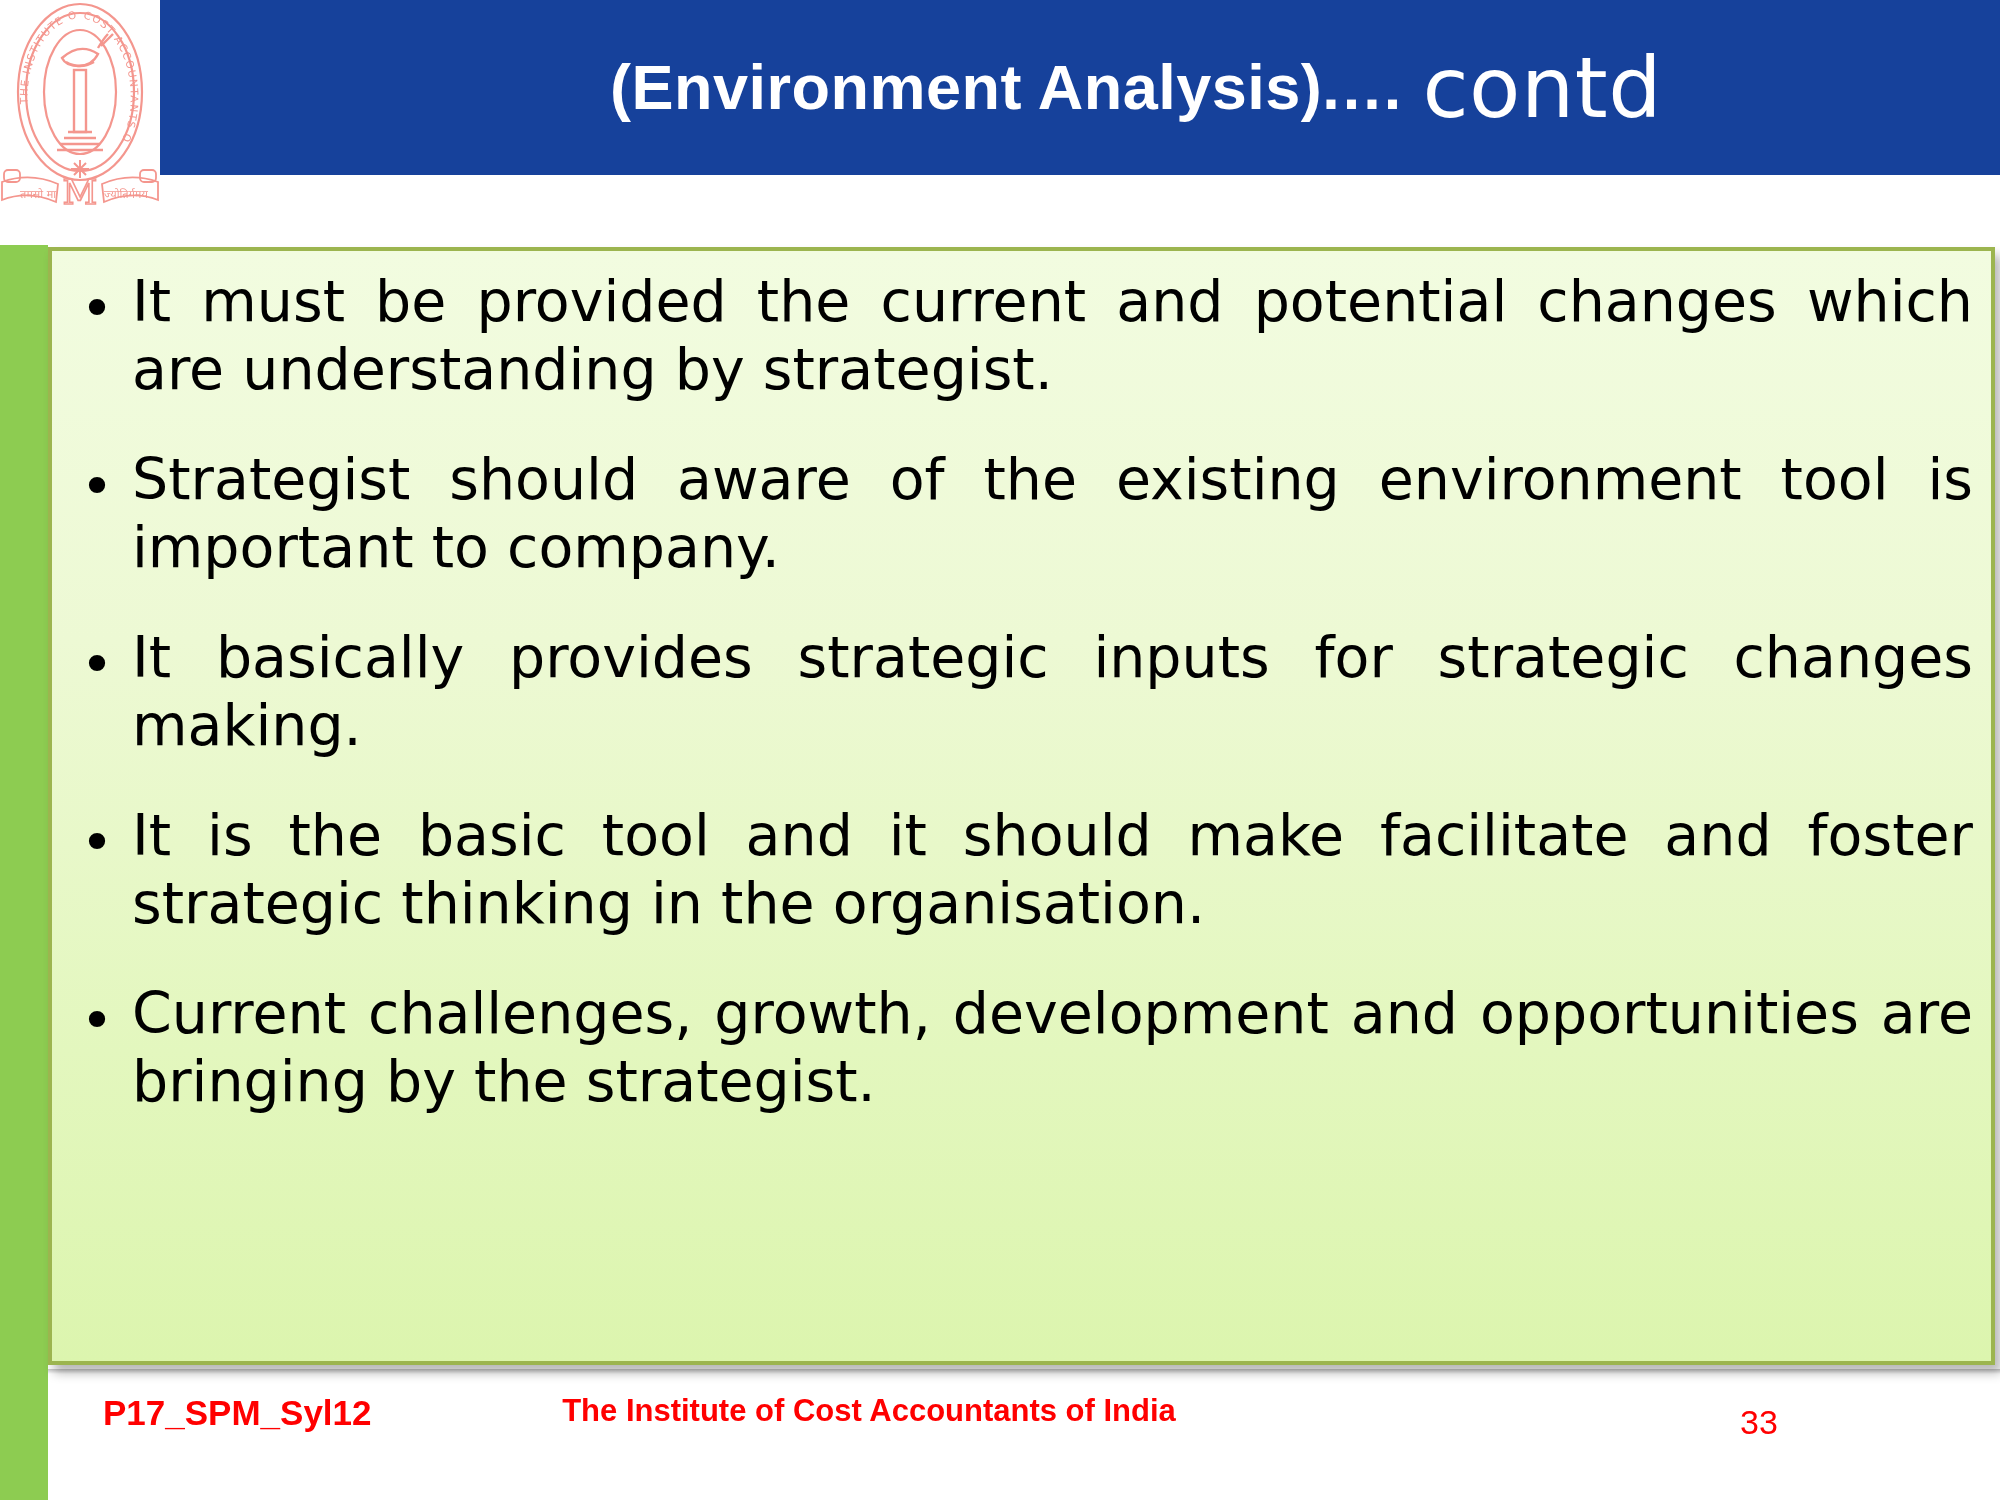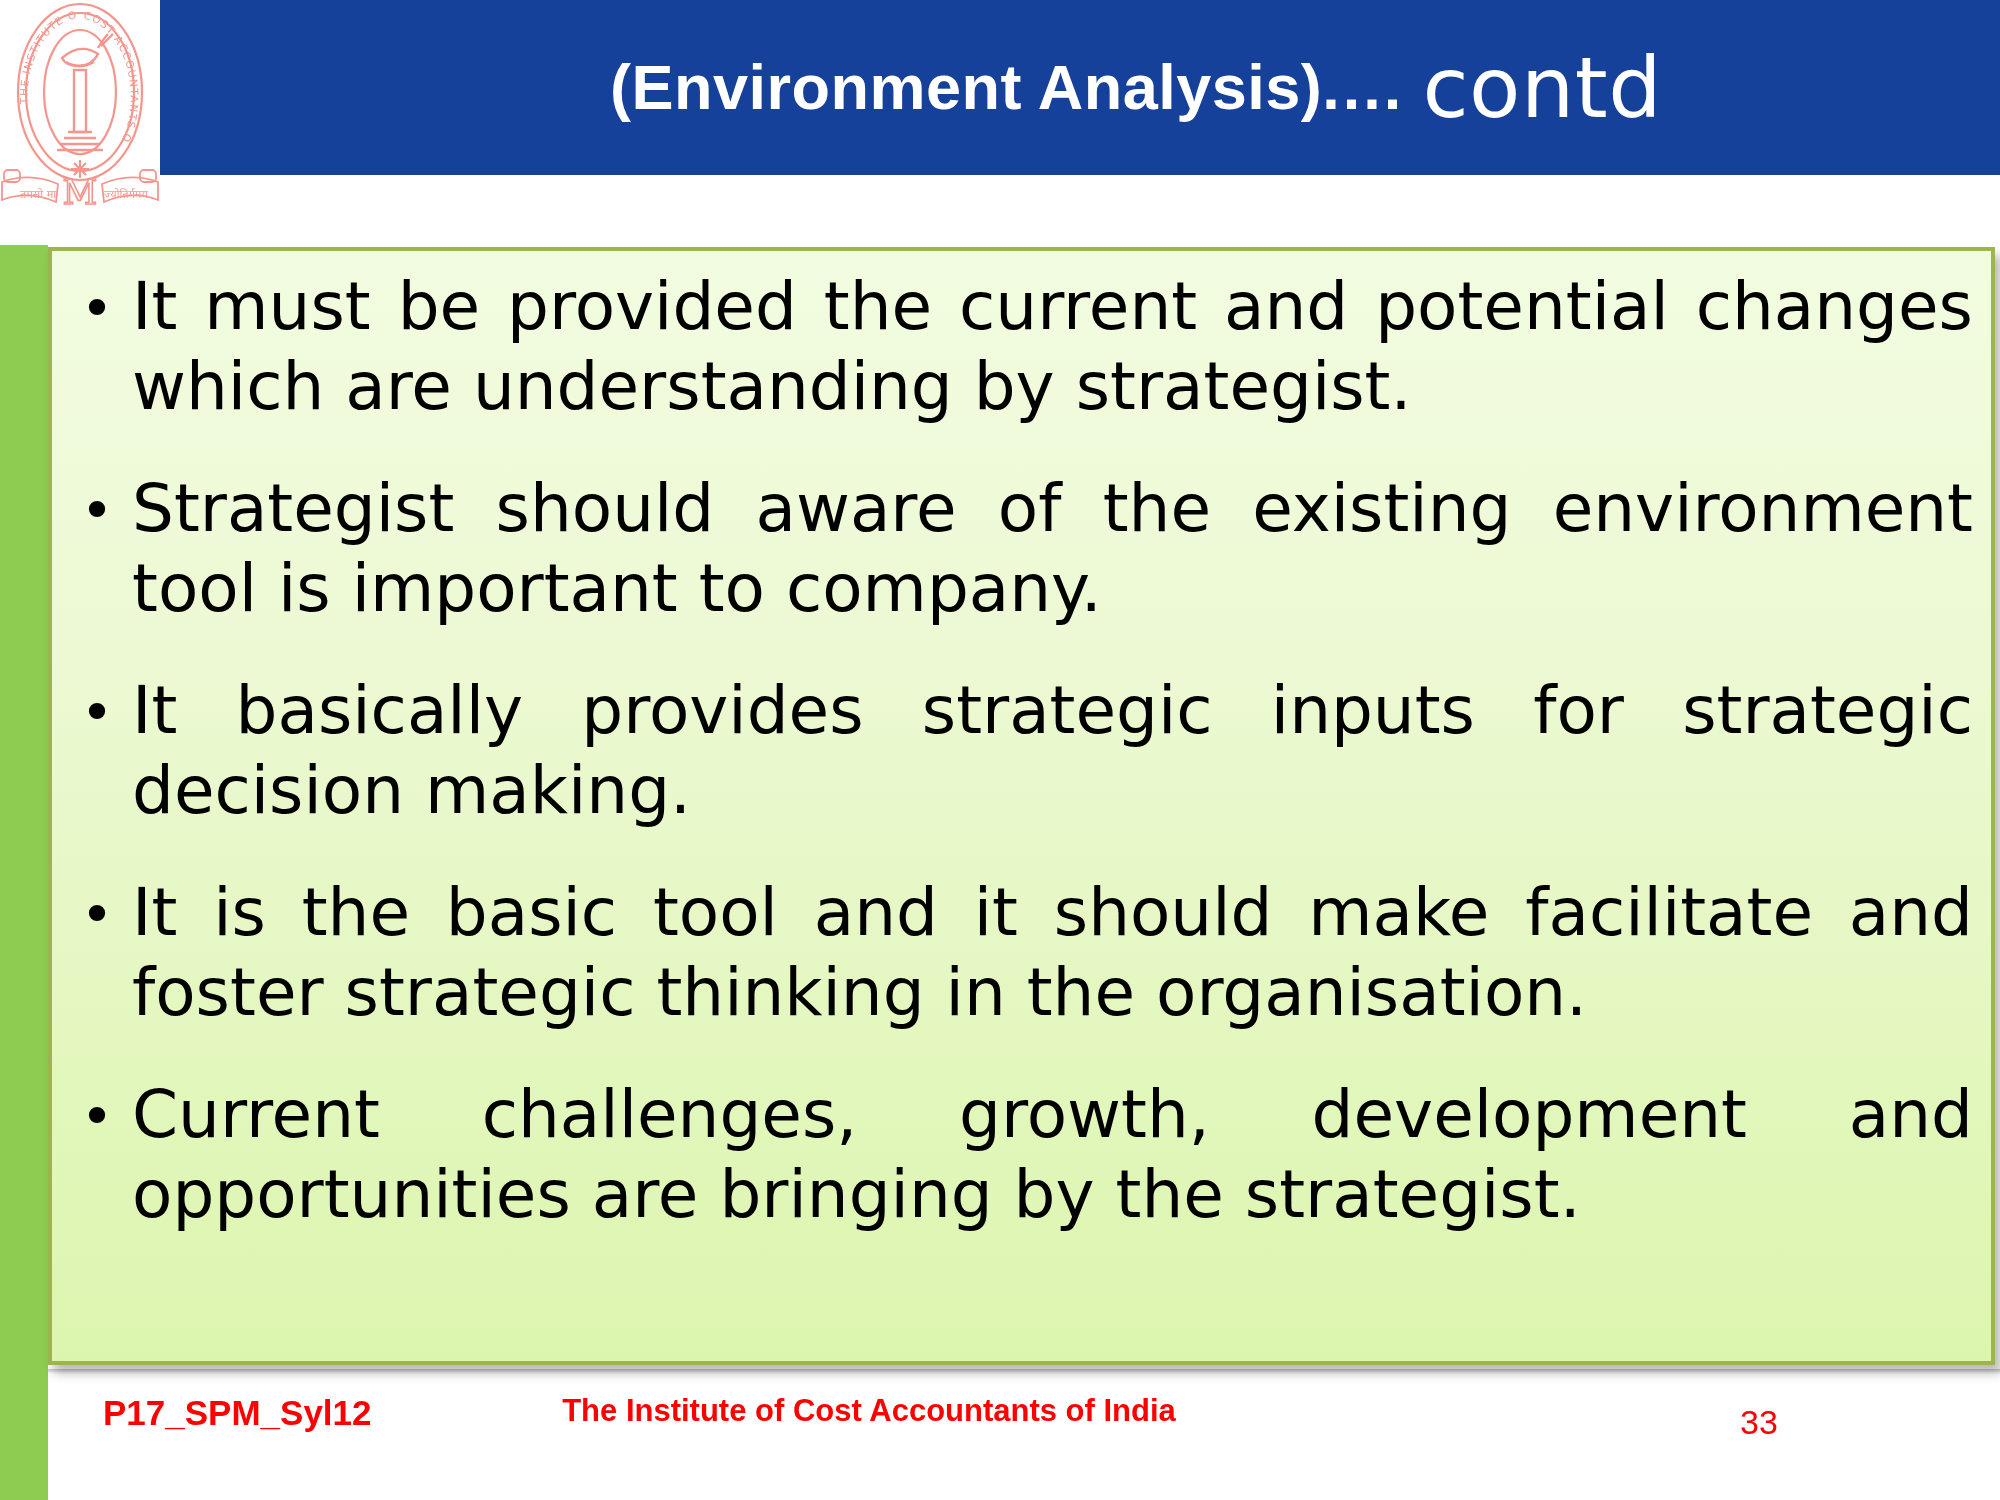--- a/index.html
+++ b/index.html
@@ -111,22 +111,22 @@
     width: 70px;
     text-align: center;
     font-size: 56px;
     line-height: 84px;
     color: #000000;
     font-family: "DejaVu Sans", sans-serif;
   }
   .bullet-text {
     flex: 1 1 auto;
     font-family: "DejaVu Sans", sans-serif;
-    font-size: 66px;
-    line-height: 80px;
+    font-size: 57px;
+    line-height: 68px;
     color: #000000;
     text-align: justify;
     text-align-last: left;
     letter-spacing: 0px;
     padding-right: 4px;
     hyphens: none;
   }
 
   
   #footer-divider {
@@ -231,21 +231,21 @@
     <li class="bullet-item">
       <span class="bullet-marker">•</span>
       <span class="bullet-text">It must be provided the current and potential changes which are understanding by strategist.</span>
     </li>
     <li class="bullet-item">
       <span class="bullet-marker">•</span>
       <span class="bullet-text">Strategist should aware of the existing environment tool is important to company.</span>
     </li>
     <li class="bullet-item">
       <span class="bullet-marker">•</span>
-      <span class="bullet-text">It basically provides strategic inputs for strategic decision making.</span>
+      <span class="bullet-text">It basically provides strategic inputs for strategic changes making.</span>
     </li>
     <li class="bullet-item">
       <span class="bullet-marker">•</span>
       <span class="bullet-text">It is the basic tool and it should make facilitate and foster strategic thinking in the organisation.</span>
     </li>
     <li class="bullet-item">
       <span class="bullet-marker">•</span>
       <span class="bullet-text">Current challenges, growth, development and opportunities are bringing by the strategist.</span>
     </li>
   </ul>

